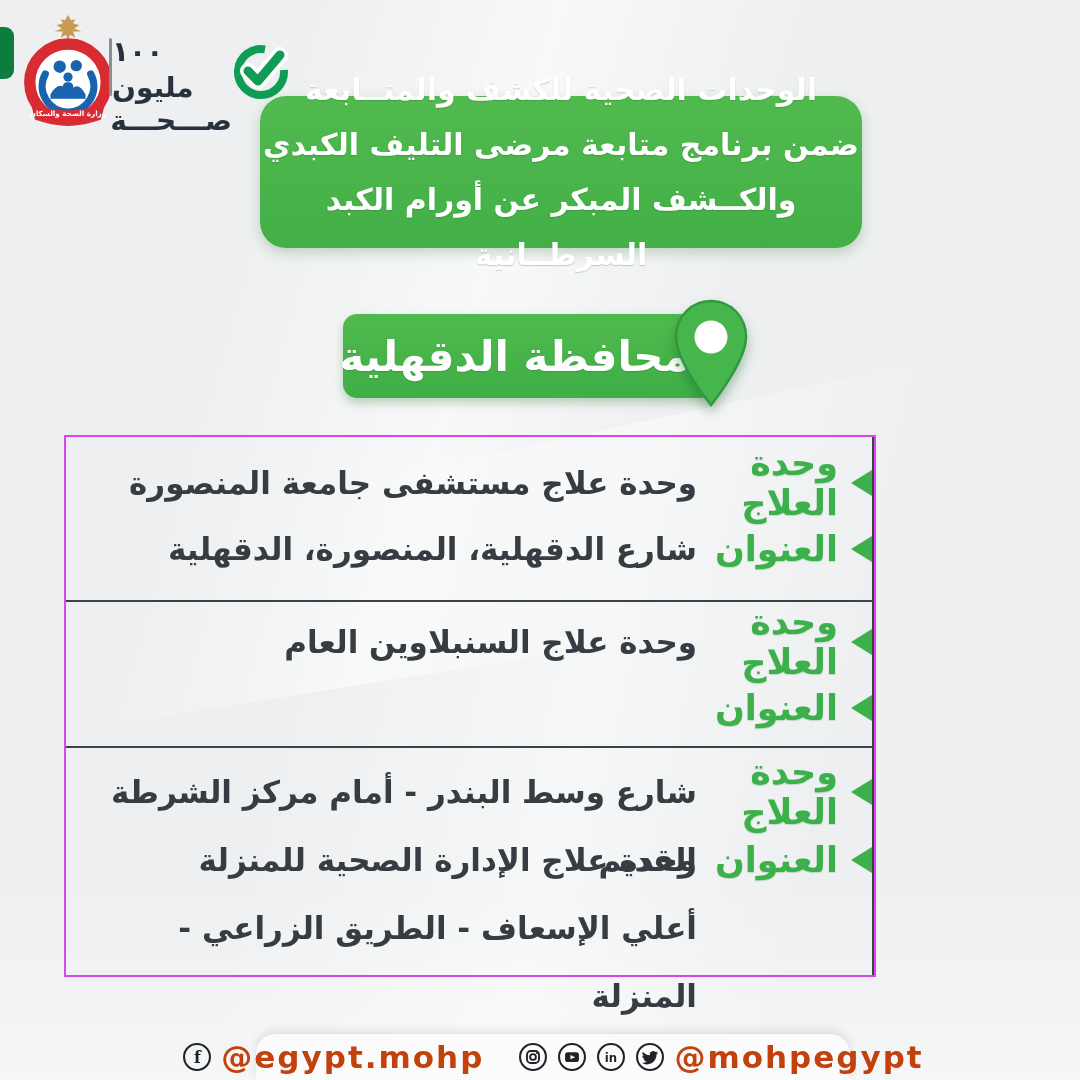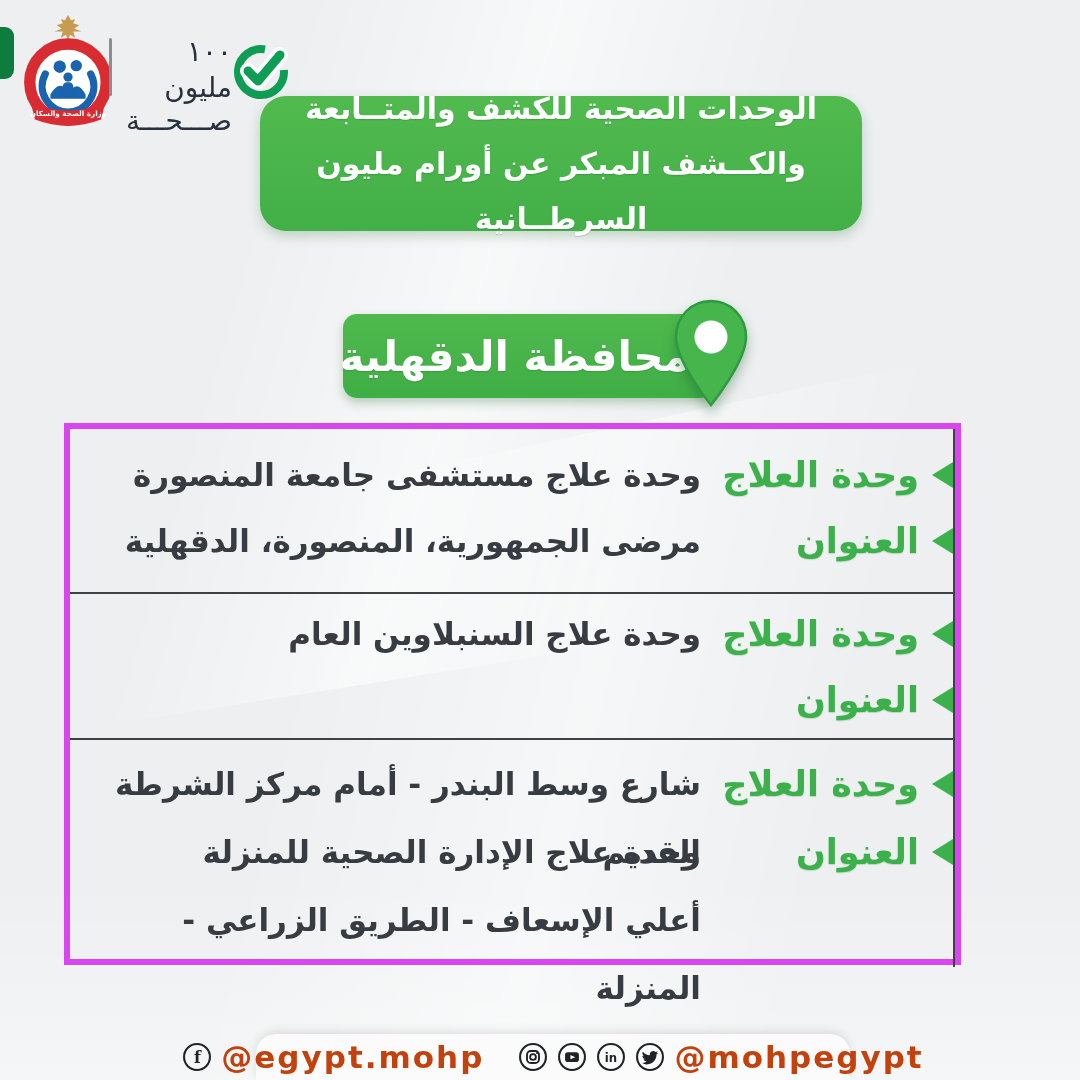--- a/index.html
+++ b/index.html
@@ -18,47 +18,47 @@
     transform:rotate(-12deg);}
   .swirl.s3{left:0;top:880px;width:1080px;height:200px;
     background:linear-gradient(180deg,rgba(255,255,255,0),rgba(255,255,255,.45));}
 
   .corner-tab{position:absolute;left:-11px;top:27px;width:25px;height:52px;
     background:#0e7c3f;border-radius:9px;}
 
   
   .moh-logo{position:absolute;left:24px;top:14px;width:88px;height:124px;}
   .header-divider{position:absolute;left:109px;top:38px;width:3px;height:58px;background:#8a8e92;border-radius:2px;}
-  .campaign{position:absolute;left:112px;top:34px;width:120px;text-align:right;direction:rtl;
-    color:#28323e;font-weight:400;}
+  .campaign{position:absolute;left:112px;top:34px;width:120px;text-align:left;direction:rtl;
+    color:#28323e;font-weight:700;}
   .campaign .l1{font-size:28px;line-height:36px;}
   .campaign .l2{font-size:28px;line-height:30px;}
   .check-badge{position:absolute;left:229px;top:40px;width:64px;height:64px;}
 
   
-  .title-box{position:absolute;left:260px;top:96px;width:602px;height:135px;
+  .title-box{position:absolute;left:260px;top:96px;width:602px;height:152px;
     background:linear-gradient(180deg,#51ba4f,#42af47);
     border-radius:26px;box-shadow:0 5px 12px rgba(45,115,50,.25);
     display:flex;flex-direction:column;justify-content:center;direction:rtl;}
   .title-line{color:#ffffff;font-weight:800;font-size:30px;line-height:55px;text-align:center;
     text-shadow:0 1px 1px rgba(30,90,35,.25);}
 
   
   .gov-pill{position:absolute;left:343px;top:314px;width:371px;height:84px;
     background:linear-gradient(180deg,#4fb94d,#3fae46);
     border-radius:14px;box-shadow:0 5px 10px rgba(45,115,50,.3);
     display:flex;align-items:center;justify-content:center;}
   .gov-pill .gov-text{color:#fff;font-weight:800;font-size:42px;direction:rtl;
     transform:translateX(-14px);text-shadow:0 1px 1px rgba(30,90,35,.25);}
   .pin{position:absolute;left:671px;top:295px;width:80px;height:118px;
     filter:drop-shadow(0 7px 6px rgba(30,90,40,.35));}
 
   
-  .units-table{position:absolute;left:64px;top:423px;width:897px;height:542px;
-    border:6px solid #d946ef;box-sizing:border-box;}
+  .units-table{position:absolute;left:64px;top:435px;width:812px;height:542px;
+    border:2px solid #d946ef;box-sizing:border-box;}
   .t-row{display:flex;box-sizing:border-box;border-bottom:2px solid #3e4246;}
   .t-row:last-child{border-bottom:none;}
   .t-row .content{flex:0 0 647px;box-sizing:border-box;direction:rtl;}
   .t-row .labels{flex:1;box-sizing:border-box;border-right:2px solid #3e4246;
     display:flex;flex-direction:column;}
   .c-line{font-size:31px;font-weight:700;color:#373c42;text-align:right;direction:rtl;
     padding-left:30px;padding-right:16px;}
   .label-line{display:flex;align-items:center;justify-content:flex-end;gap:13px;direction:ltr;}
   .label-text{color:#3cb14b;font-size:35px;font-weight:800;direction:rtl;
     text-shadow:0 1px 1px rgba(40,110,45,.2);}
@@ -115,37 +115,38 @@
   </div>
 
   <svg class="check-badge" viewBox="0 0 64 64">
     <path d="M54.9 30 A 23 23 0 1 1 36 9.4" fill="none" stroke="#0f9d55" stroke-width="8"></path>
     <path d="M19 31 L29 41 L51 15" fill="none" stroke="#ffffff" stroke-width="16" stroke-linecap="round" stroke-linejoin="round"></path>
     <path d="M19 31 L29 41 L51 15" fill="none" stroke="#0f9d55" stroke-width="9" stroke-linecap="round" stroke-linejoin="round"></path>
   </svg>
 
   <div class="title-box">
     <div class="title-line">الوحدات الصحية للكشف والمتــابعة</div>
-    <div class="title-line">والكــشف المبكر عن أورام مليون السرطــانية</div>
+    <div class="title-line">ضمن برنامج متابعة مرضى التليف الكبدي</div>
+    <div class="title-line">والكــشف المبكر عن أورام الكبد السرطــانية</div>
   </div>
 
   <div class="gov-pill">
     <span class="gov-text">محافظة الدقهلية</span>
   </div>
   <svg class="pin" viewBox="0 0 80 112">
     <path d="M40 3 C20 3 5 19 5 39 c0 25 35 68 35 68 s35 -43 35 -68 C75 19 60 3 40 3 Z" fill="#46b64c" stroke="#2d9a3f" stroke-width="2.5"></path>
     <circle cx="40" cy="39" r="16.5" fill="#ffffff"></circle>
   </svg>
 
   <div class="units-table">
 
     <div class="t-row row-a">
       <div class="content">
         <div class="c-line">وحدة علاج مستشفى جامعة المنصورة</div>
-        <div class="c-line">مرضى الجمهورية، المنصورة، الدقهلية</div>
+        <div class="c-line">شارع الدقهلية، المنصورة، الدقهلية</div>
       </div>
       <div class="labels">
         <div class="label-line">
           <span class="label-text">وحدة العلاج</span>
           <span class="tri"></span>
         </div>
         <div class="label-line">
           <span class="label-text">العنوان</span>
           <span class="tri"></span>
         </div>

